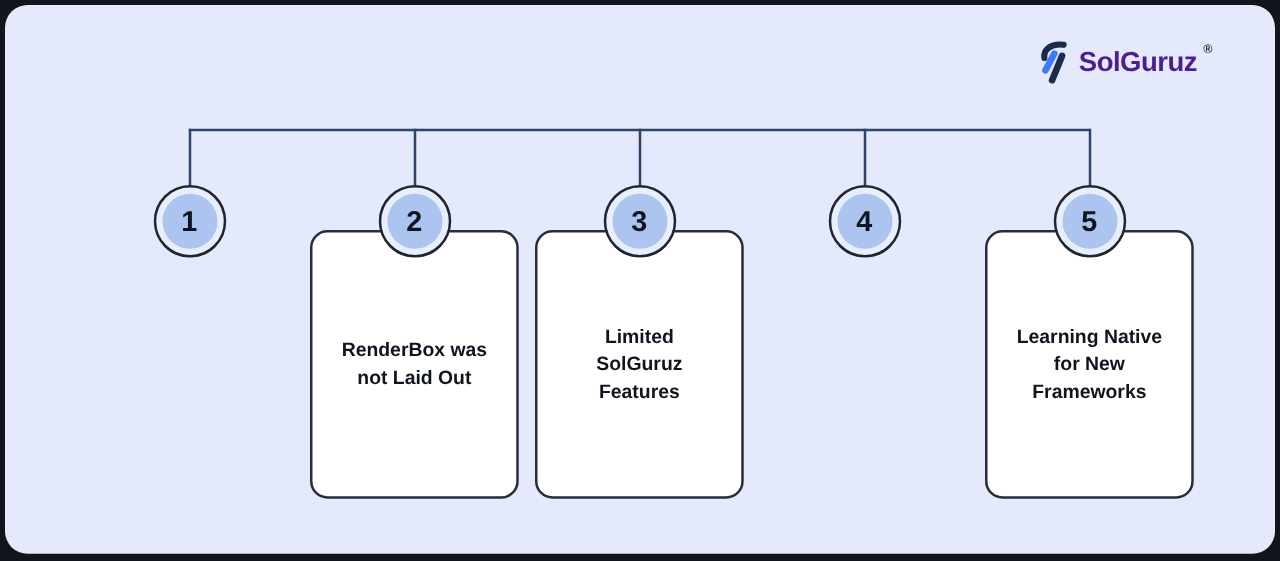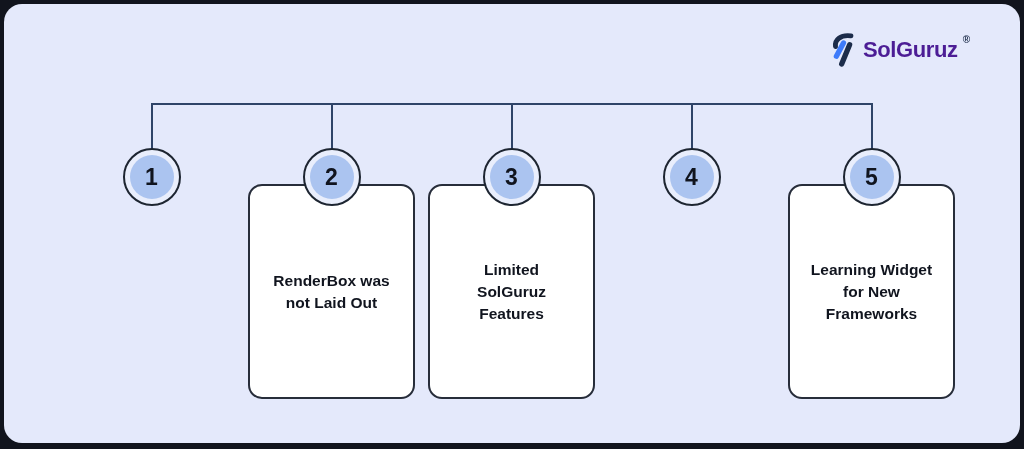--- a/index.html
+++ b/index.html
@@ -185,21 +185,21 @@
       <div class="col c4">
         <div class="vline"></div>
         <div class="badge">
           <span class="badge-inner">4</span>
         </div>
       </div>
 
       <div class="col c5">
         <div class="vline"></div>
         <div class="card">
-          <p>Learning Widget
+          <p>Learning Native
 for New
 Frameworks</p>
         </div>
         <div class="badge">
           <span class="badge-inner">5</span>
         </div>
       </div>
 
     </div>
   </div>

